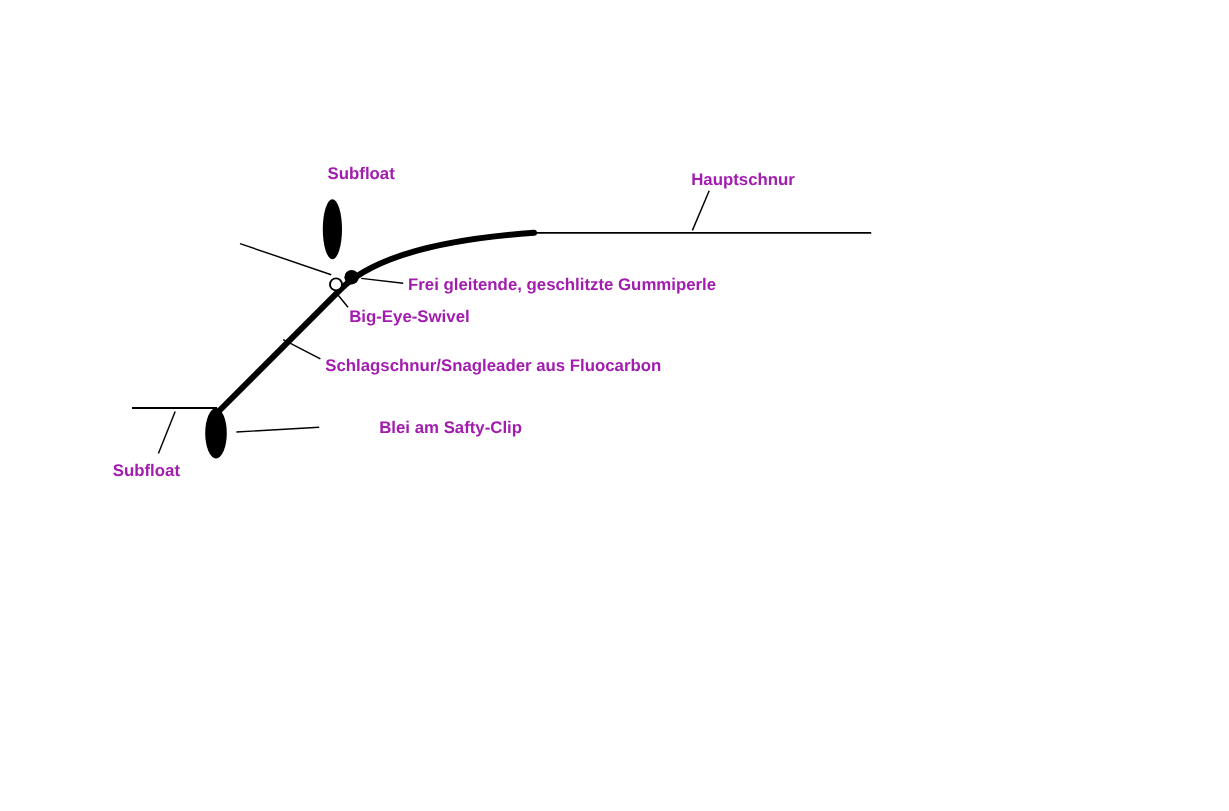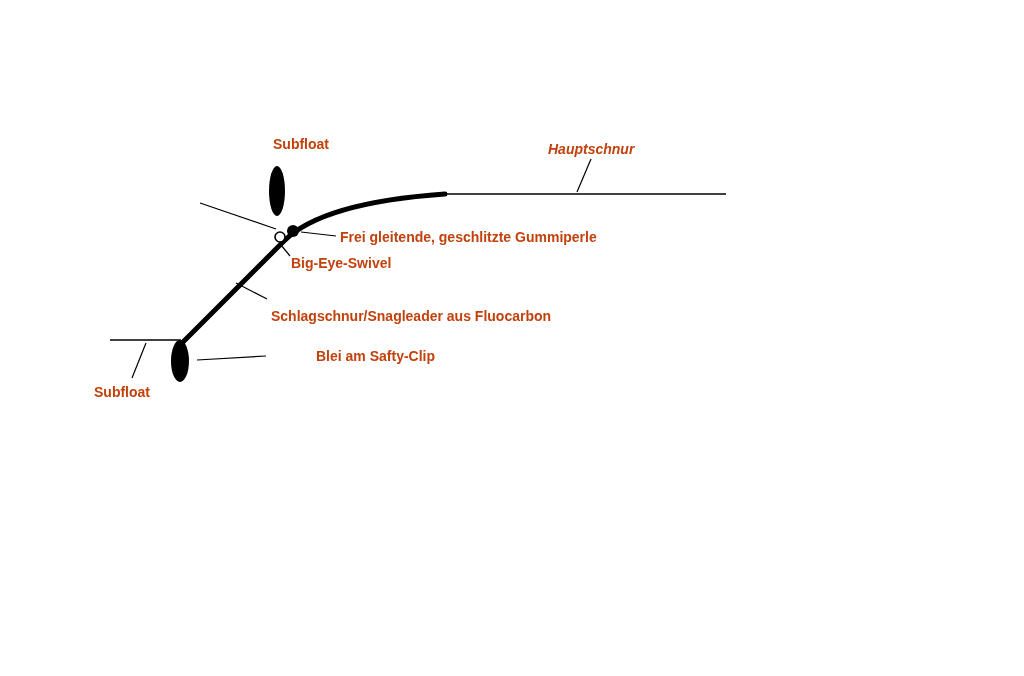--- a/index.html
+++ b/index.html
@@ -19,21 +19,21 @@
     position: absolute;
     left: 0;
     top: 0;
     width: 1024px;
     height: 676px;
   }
   .label {
     position: absolute;
     font-size: 14px;
     font-weight: bold;
-    color: #c2410c;
+    color: #a21caf;
     white-space: nowrap;
     line-height: 1.35;
   }
   .label.two-line span {
     display: block;
   }
 </style>
 </head>
 <body>
 
@@ -59,26 +59,26 @@
     <path d="M200,203 L276,229" stroke="#000000" stroke-width="1.2" fill="none"></path>
     <path d="M336,236 L301,232" stroke="#000000" stroke-width="1.2" fill="none"></path>
     <path d="M290,256 L281,245" stroke="#000000" stroke-width="1.2" fill="none"></path>
     <path d="M267,299 L236,283" stroke="#000000" stroke-width="1.2" fill="none"></path>
     <path d="M266,356 L197,360" stroke="#000000" stroke-width="1.2" fill="none"></path>
     <path d="M132,378 L146,343" stroke="#000000" stroke-width="1.2" fill="none"></path>
   </svg>
 
   <div class="label" style="left:273px; top:135px;">Subfloat</div>
 
-  <div class="label" style="left:548px; top:140px;font-style:italic;">Hauptschnur</div>
+  <div class="label" style="left:576px; top:140px;">Hauptschnur</div>
 
 
   <div class="label" style="left:340px; top:228px;">Frei gleitende, geschlitzte Gummiperle</div>
 
   <div class="label" style="left:291px; top:254px;">Big-Eye-Swivel</div>
 
-  <div class="label" style="left:271px; top:295px;margin-top:12px;">Schlagschnur/Snagleader aus Fluocarbon</div>
+  <div class="label" style="left:271px; top:295px;">Schlagschnur/Snagleader aus Fluocarbon</div>
 
   <div class="label" style="left:271px; top:347px;padding-left:45px;">Blei am Safty-Clip</div>
 
   <div class="label" style="left:94px; top:383px;">Subfloat</div>
 
 </div>
 
 </body></html>

